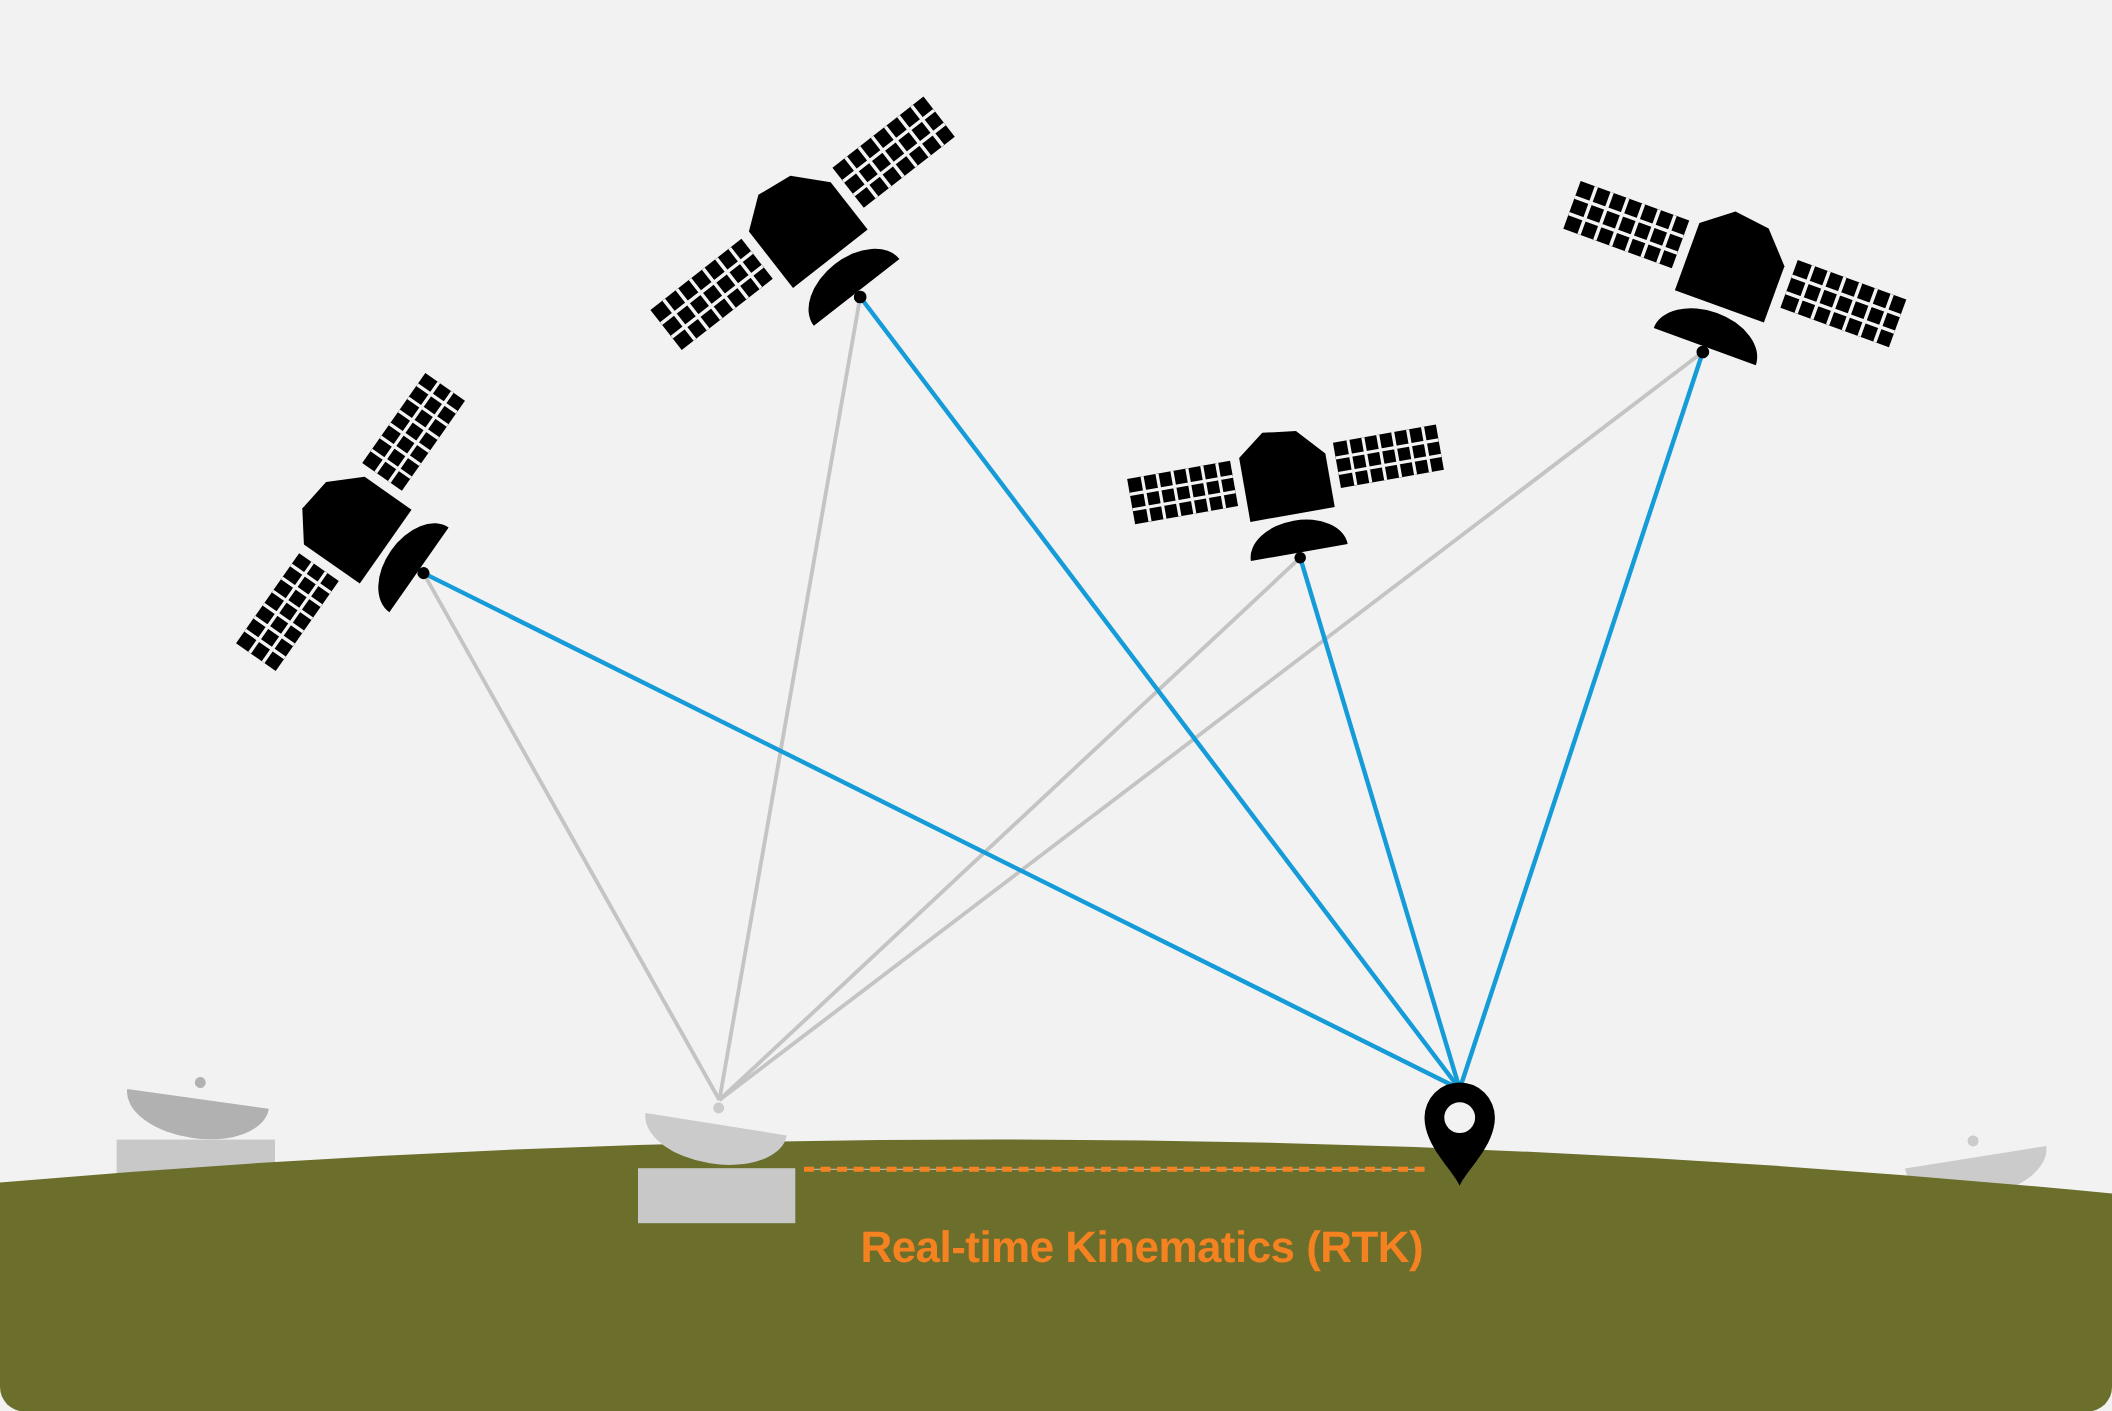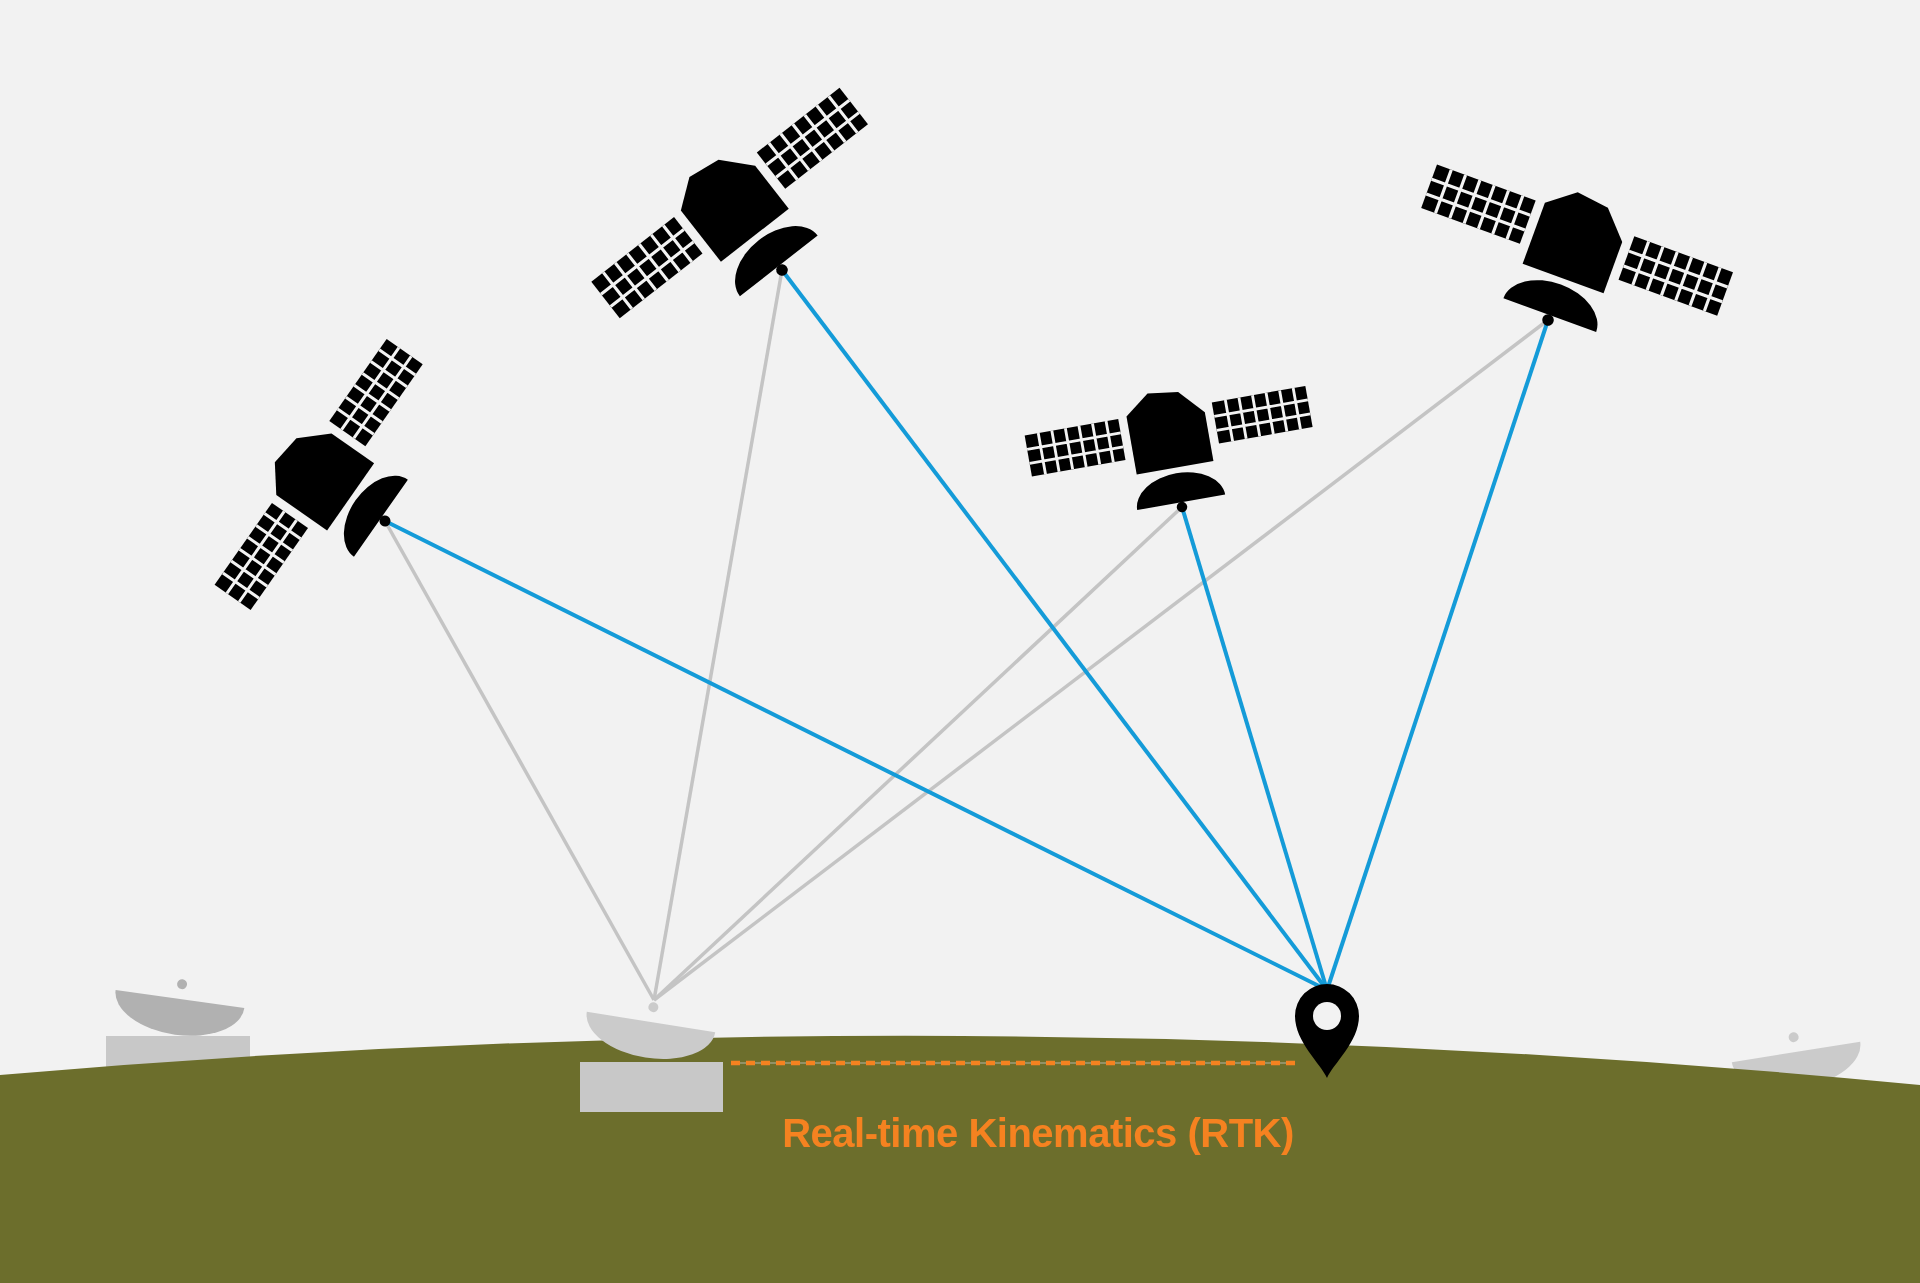--- a/index.html
+++ b/index.html
@@ -3,20 +3,21 @@
 <meta charset="utf-8">
 <style>
   html, body { margin: 0; padding: 0; background: #f2f2f2; }
   .stage {
     position: relative;
     width: 1920px;
     height: 1283px;
     overflow: hidden;
     background: var(--sky, #f2f2f2);
     font-family: "Liberation Sans", "DejaVu Sans", sans-serif;
+    border-radius: 22px;
   }
   svg { display: block; }
   .sky        { fill: var(--sky, #f2f2f2); }
   .ground     { fill: var(--ground, #6c6e2c); }
   .sat        { fill: var(--ink, #000000); }
   .panel-grid { stroke: var(--sky, #f2f2f2); stroke-width: 3; fill: none; }
   .link-blue  { stroke: var(--link_blue, #149bd8); stroke-width: 4; fill: none; }
   .link-gray  { stroke: var(--link_gray, #c4c4c4); stroke-width: 3.5; fill: none; }
   .dish-dark  { fill: var(--dish_dark, #b1b1b1); }
   .dish-light { fill: var(--dish_light, #cbcbcb); }

